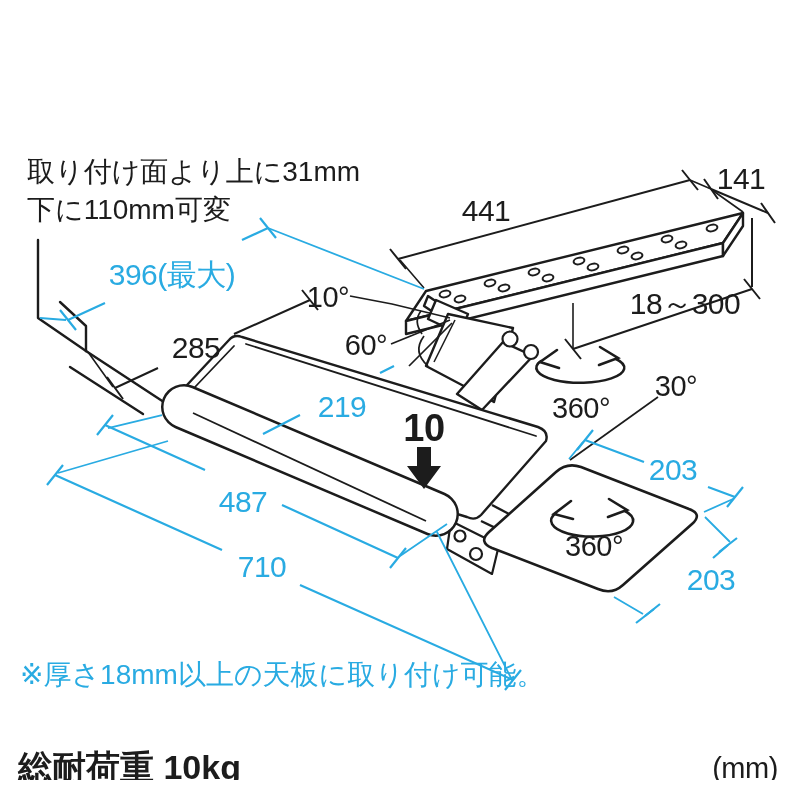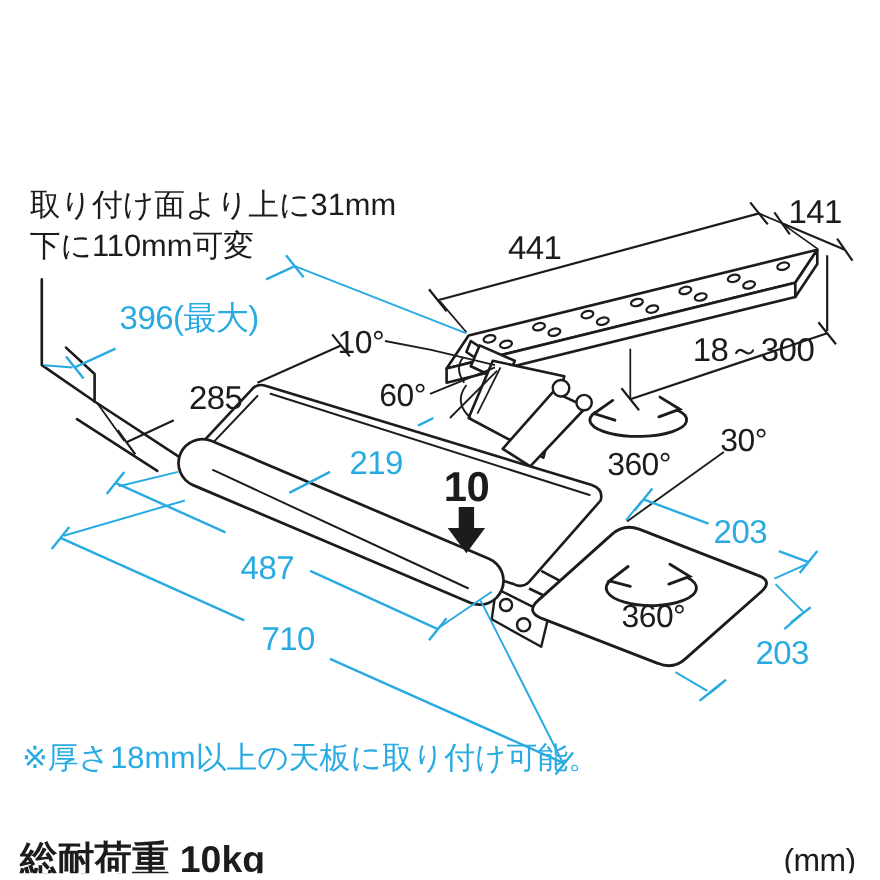--- a/index.html
+++ b/index.html
@@ -1,17 +1,17 @@
 <!DOCTYPE html>
 <html><head>
 <meta charset="utf-8">
 <style>
   html,body{margin:0;padding:0;background:#fff;}
   #stage{position:relative;width:800px;height:780px;background:#fff;overflow:hidden;
-         font-family:"Liberation Sans","DejaVu Sans",sans-serif;margin-top:14px;}
+         font-family:"Liberation Sans","DejaVu Sans",sans-serif;}
   svg{position:absolute;left:0;top:0;}
   text{font-family:"Liberation Sans","DejaVu Sans",sans-serif;letter-spacing:-0.5px;}
   .jp{letter-spacing:0;}
   .dimnum{font-size:30px;}
   .angnum{font-size:29px;}
   .bold{font-weight:bold;}
 </style>
 </head>
 <body>
 

